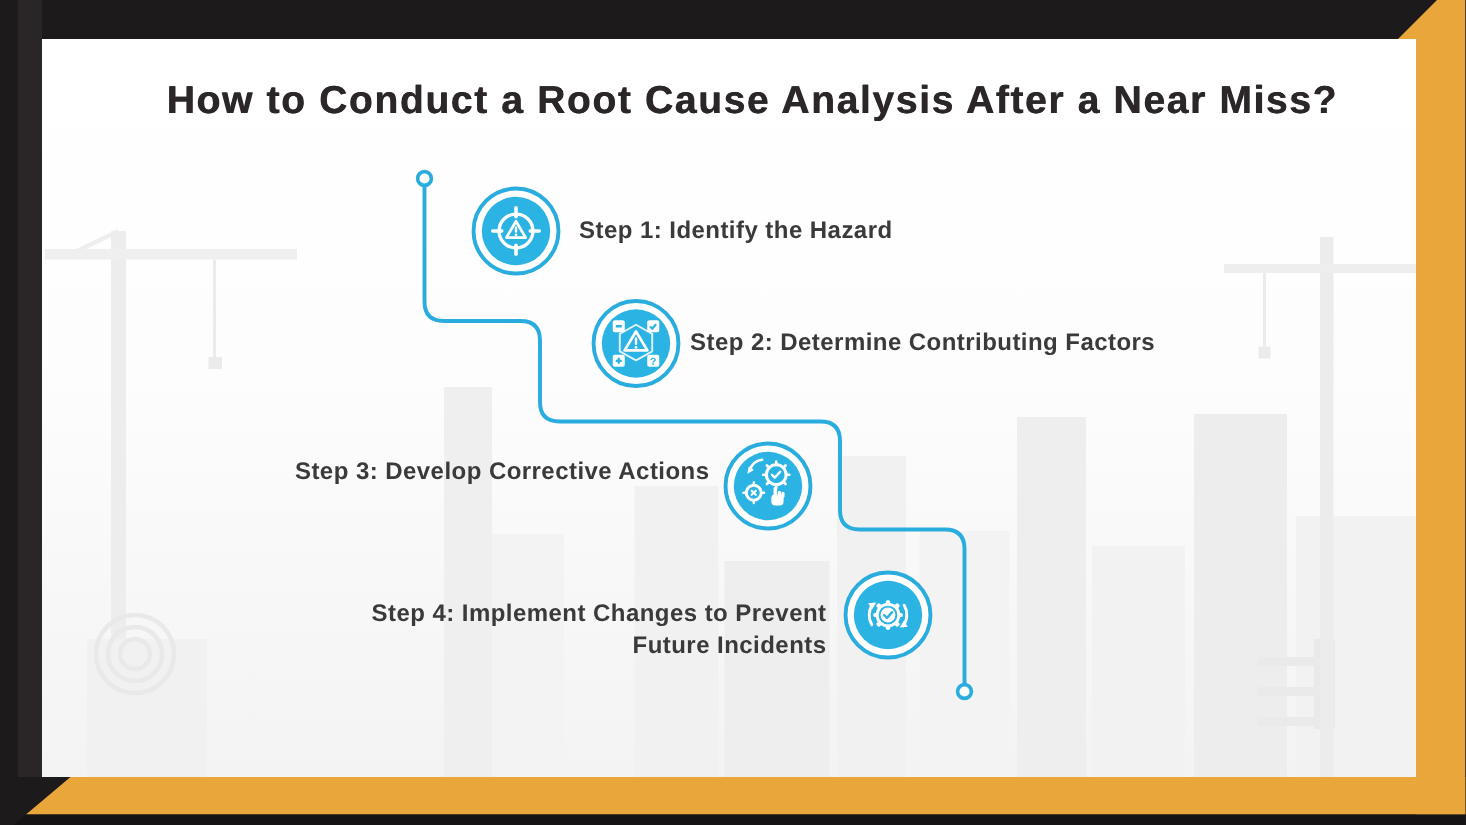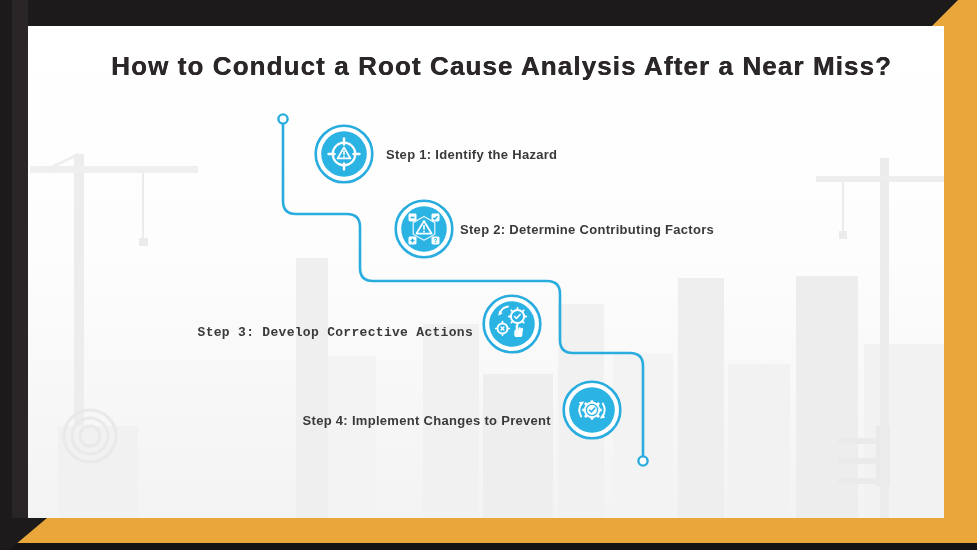--- a/index.html
+++ b/index.html
@@ -31,21 +31,21 @@
     z-index: 3;
   }
 
   svg.flow { position: absolute; left: 0; top: 0; z-index: 2; pointer-events: none; }
 
   .badge { position: absolute; width: 62px; height: 62px; z-index: 4; }
   .badge svg { display: block; }
 
   .step-label {
     position: absolute; z-index: 4;
-    font-size: 13px; font-weight: bold; letter-spacing: 0.3px;
+    font-size: 16px; font-weight: bold; letter-spacing: 0.3px;
     color: #3A3A3A; line-height: 21px; white-space: nowrap;
   }
   .step-label.right-align { text-align: right; }
   .step-label span { display: block; }
 </style>
 </head>
 <body>
 
 <div class="stage">
 
@@ -216,21 +216,22 @@
   </div>
 
   <div class="step-label" style="left:386px; top:154px; transform:translateY(-50%);">
     <span>Step 1: Identify the Hazard</span>
   </div>
 
   <div class="step-label" style="left:460px; top:229px; transform:translateY(-50%);">
     <span>Step 2: Determine Contributing Factors</span>
   </div>
 
-  <div class="step-label right-align" style="right:504px; top:332px; transform:translateY(-50%);font-family:Liberation Mono, monospace;">
+  <div class="step-label right-align" style="right:504px; top:315px; transform:translateY(-50%);">
     <span>Step 3: Develop Corrective Actions</span>
   </div>
 
   <div class="step-label right-align" style="right:426px; top:410px; transform:translateY(-50%);margin-top:10px;">
     <span>Step 4: Implement Changes to Prevent</span>
+    <span>Future Incidents</span>
   </div>
 
 </div>
 
 </body></html>

